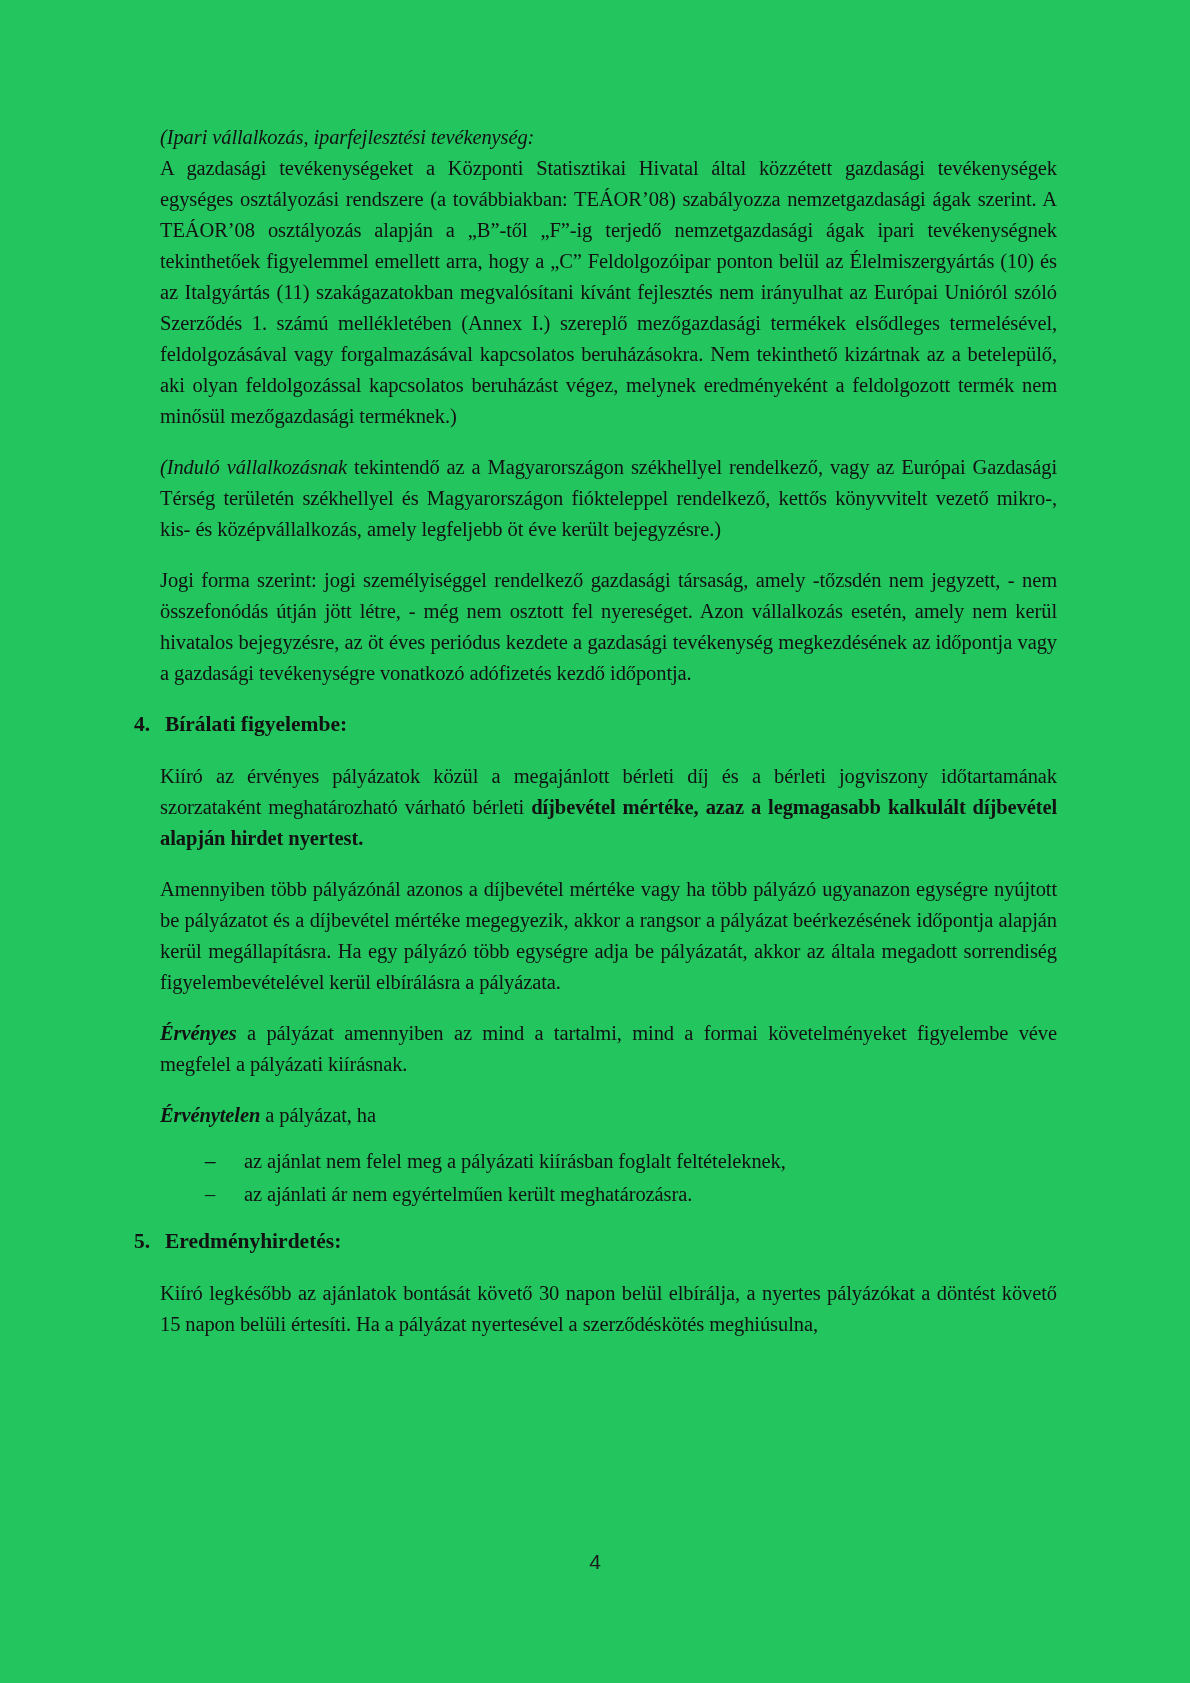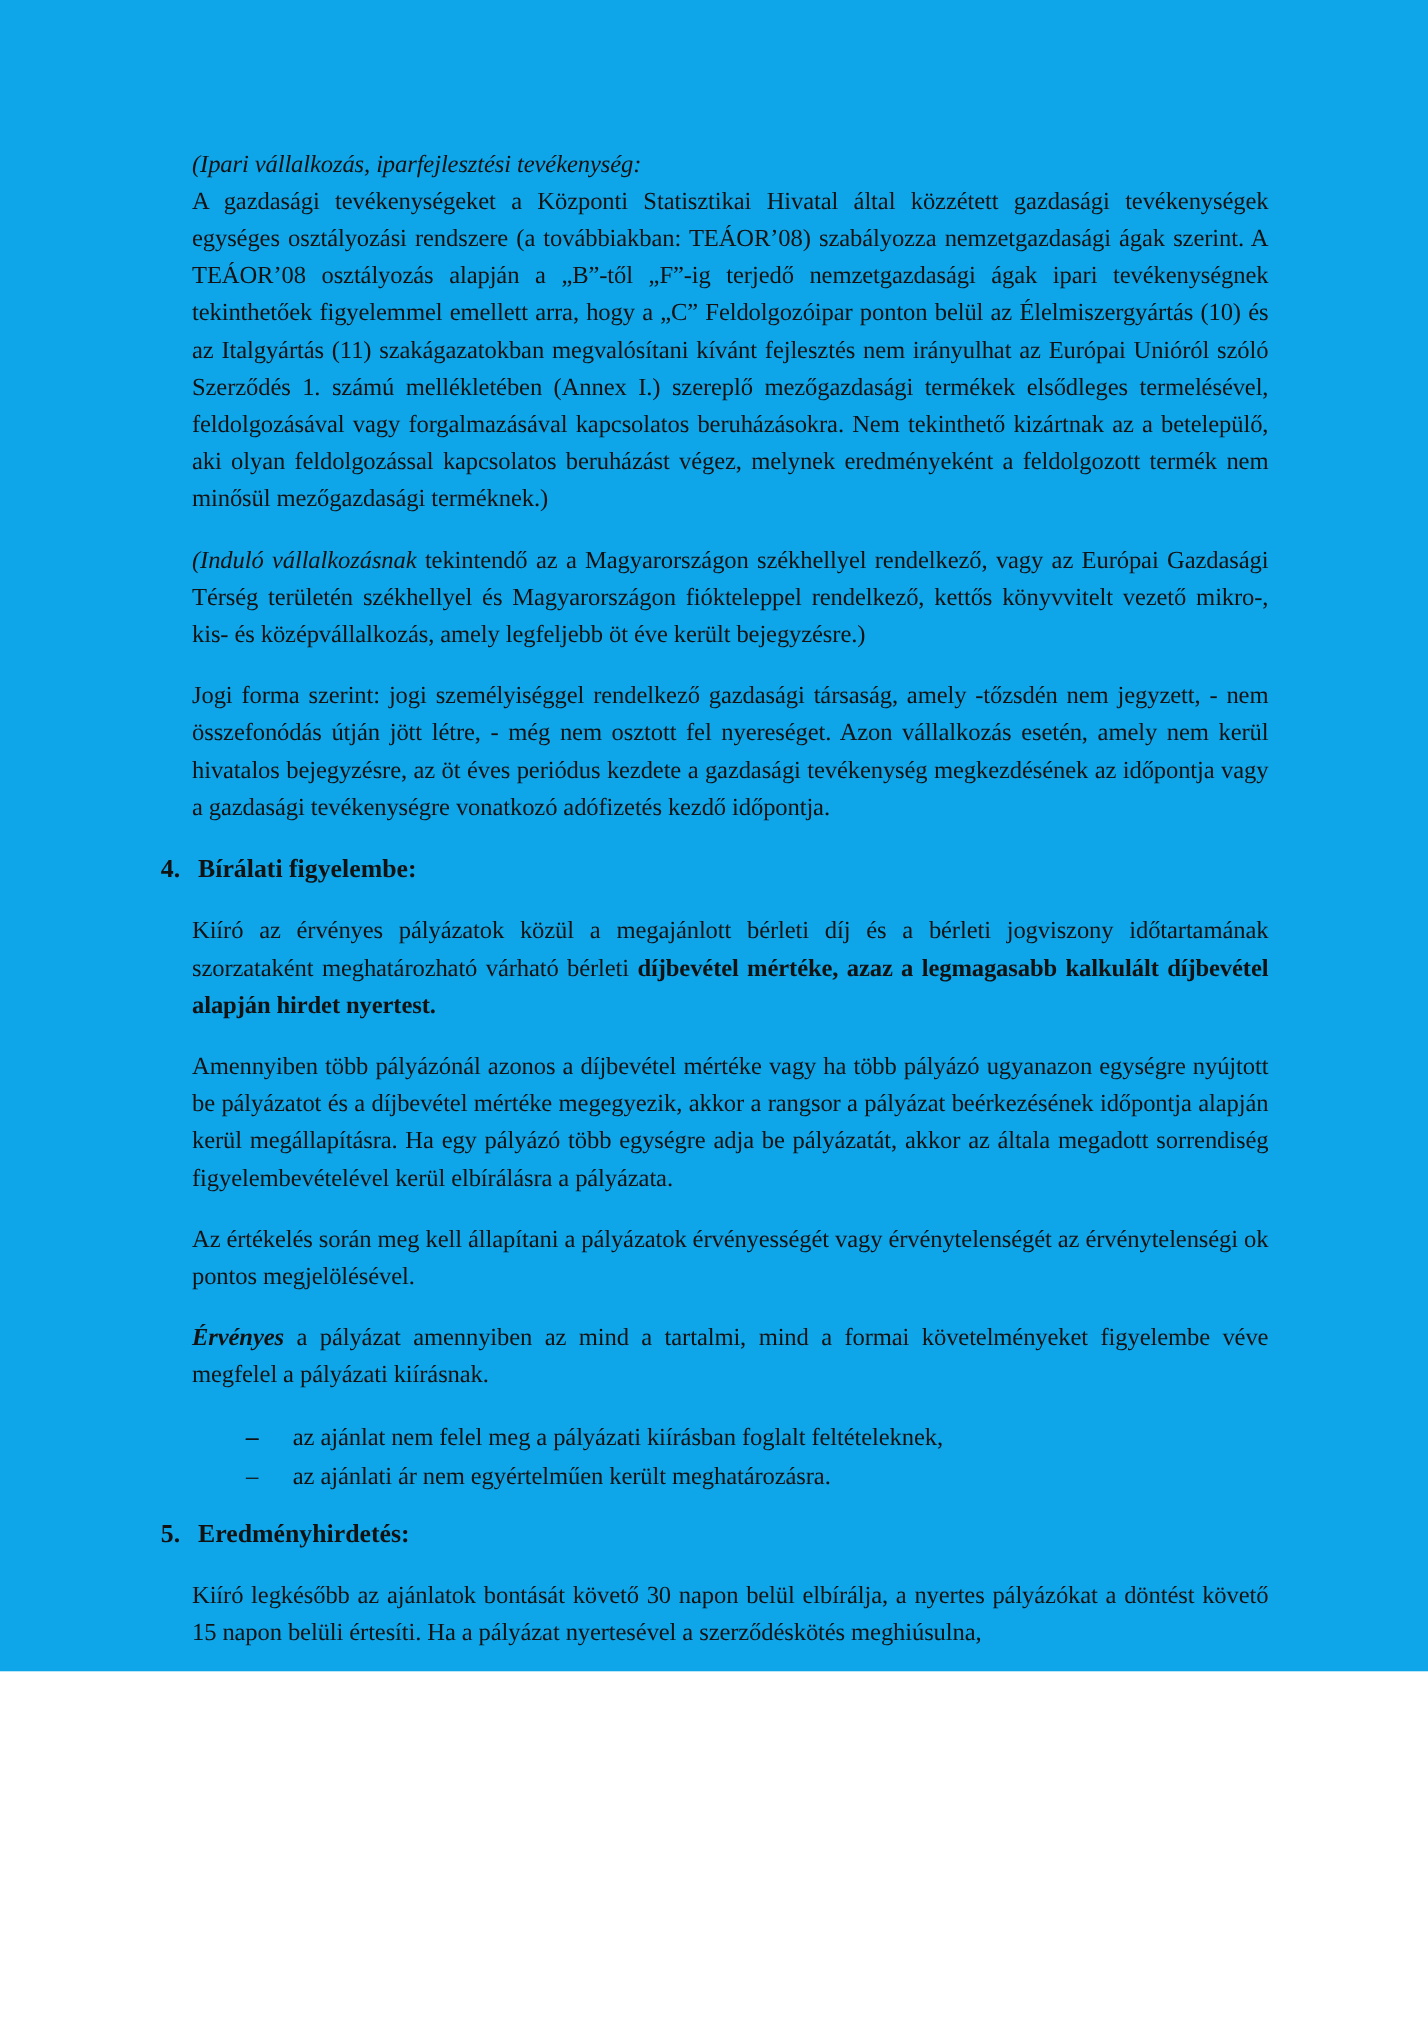--- a/index.html
+++ b/index.html
@@ -3,22 +3,22 @@
 <meta charset="utf-8">
 <style>
   html, body {
     margin: 0;
     padding: 0;
     background: #ffffff;
   }
   .page {
     position: relative;
     width: 1190px;
-    height: 1393px;
-    background: #0ea5e9;
+    height: 1683px;
+    background: #22c55e;
     font-family: "Liberation Serif", "DejaVu Serif", serif;
     color: #121212;
     overflow: hidden;
   }
   .content {
     position: absolute;
     left: 160px;
     top: 122px;
     width: 897px;
   }
@@ -88,24 +88,24 @@
 
     <div class="heading">
       <span class="num">4.</span>
       <span>Bírálati figyelembe:</span>
     </div>
 
     <p class="para"><span>Kiíró az érvényes pályázatok közül a megajánlott bérleti díj és a bérleti jogviszony időtartamának szorzataként meghatározható várható bérleti </span><span class="bold">díjbevétel mértéke, azaz a legmagasabb kalkulált díjbevétel alapján hirdet nyertest.</span></p>
 
     <p class="para">Amennyiben több pályázónál azonos a díjbevétel mértéke vagy ha több pályázó ugyanazon egységre nyújtott be pályázatot és a díjbevétel mértéke megegyezik, akkor a rangsor a pályázat beérkezésének időpontja alapján kerül megállapításra. Ha egy pályázó több egységre adja be pályázatát, akkor az általa megadott sorrendiség figyelembevételével kerül elbírálásra a pályázata.</p>
 
-    <p class="para">Az értékelés során meg kell állapítani a pályázatok érvényességét vagy érvénytelenségét az érvénytelenségi ok pontos megjelölésével.</p>
 
     <p class="para"><span class="bolditalic">Érvényes</span><span> a pályázat amennyiben az mind a tartalmi, mind a formai követelményeket figyelembe véve megfelel a pályázati kiírásnak.</span></p>
 
+    <p class="para tight-after"><span class="bolditalic">Érvénytelen</span><span> a pályázat, ha</span></p>
 
     <div class="list">
       <div class="list-item">
         <span class="dash">–</span>
       </div>
       <div class="list-item">
         <span class="dash">–</span>
       </div>
       <div class="list-item">
         <span class="dash">–</span>

